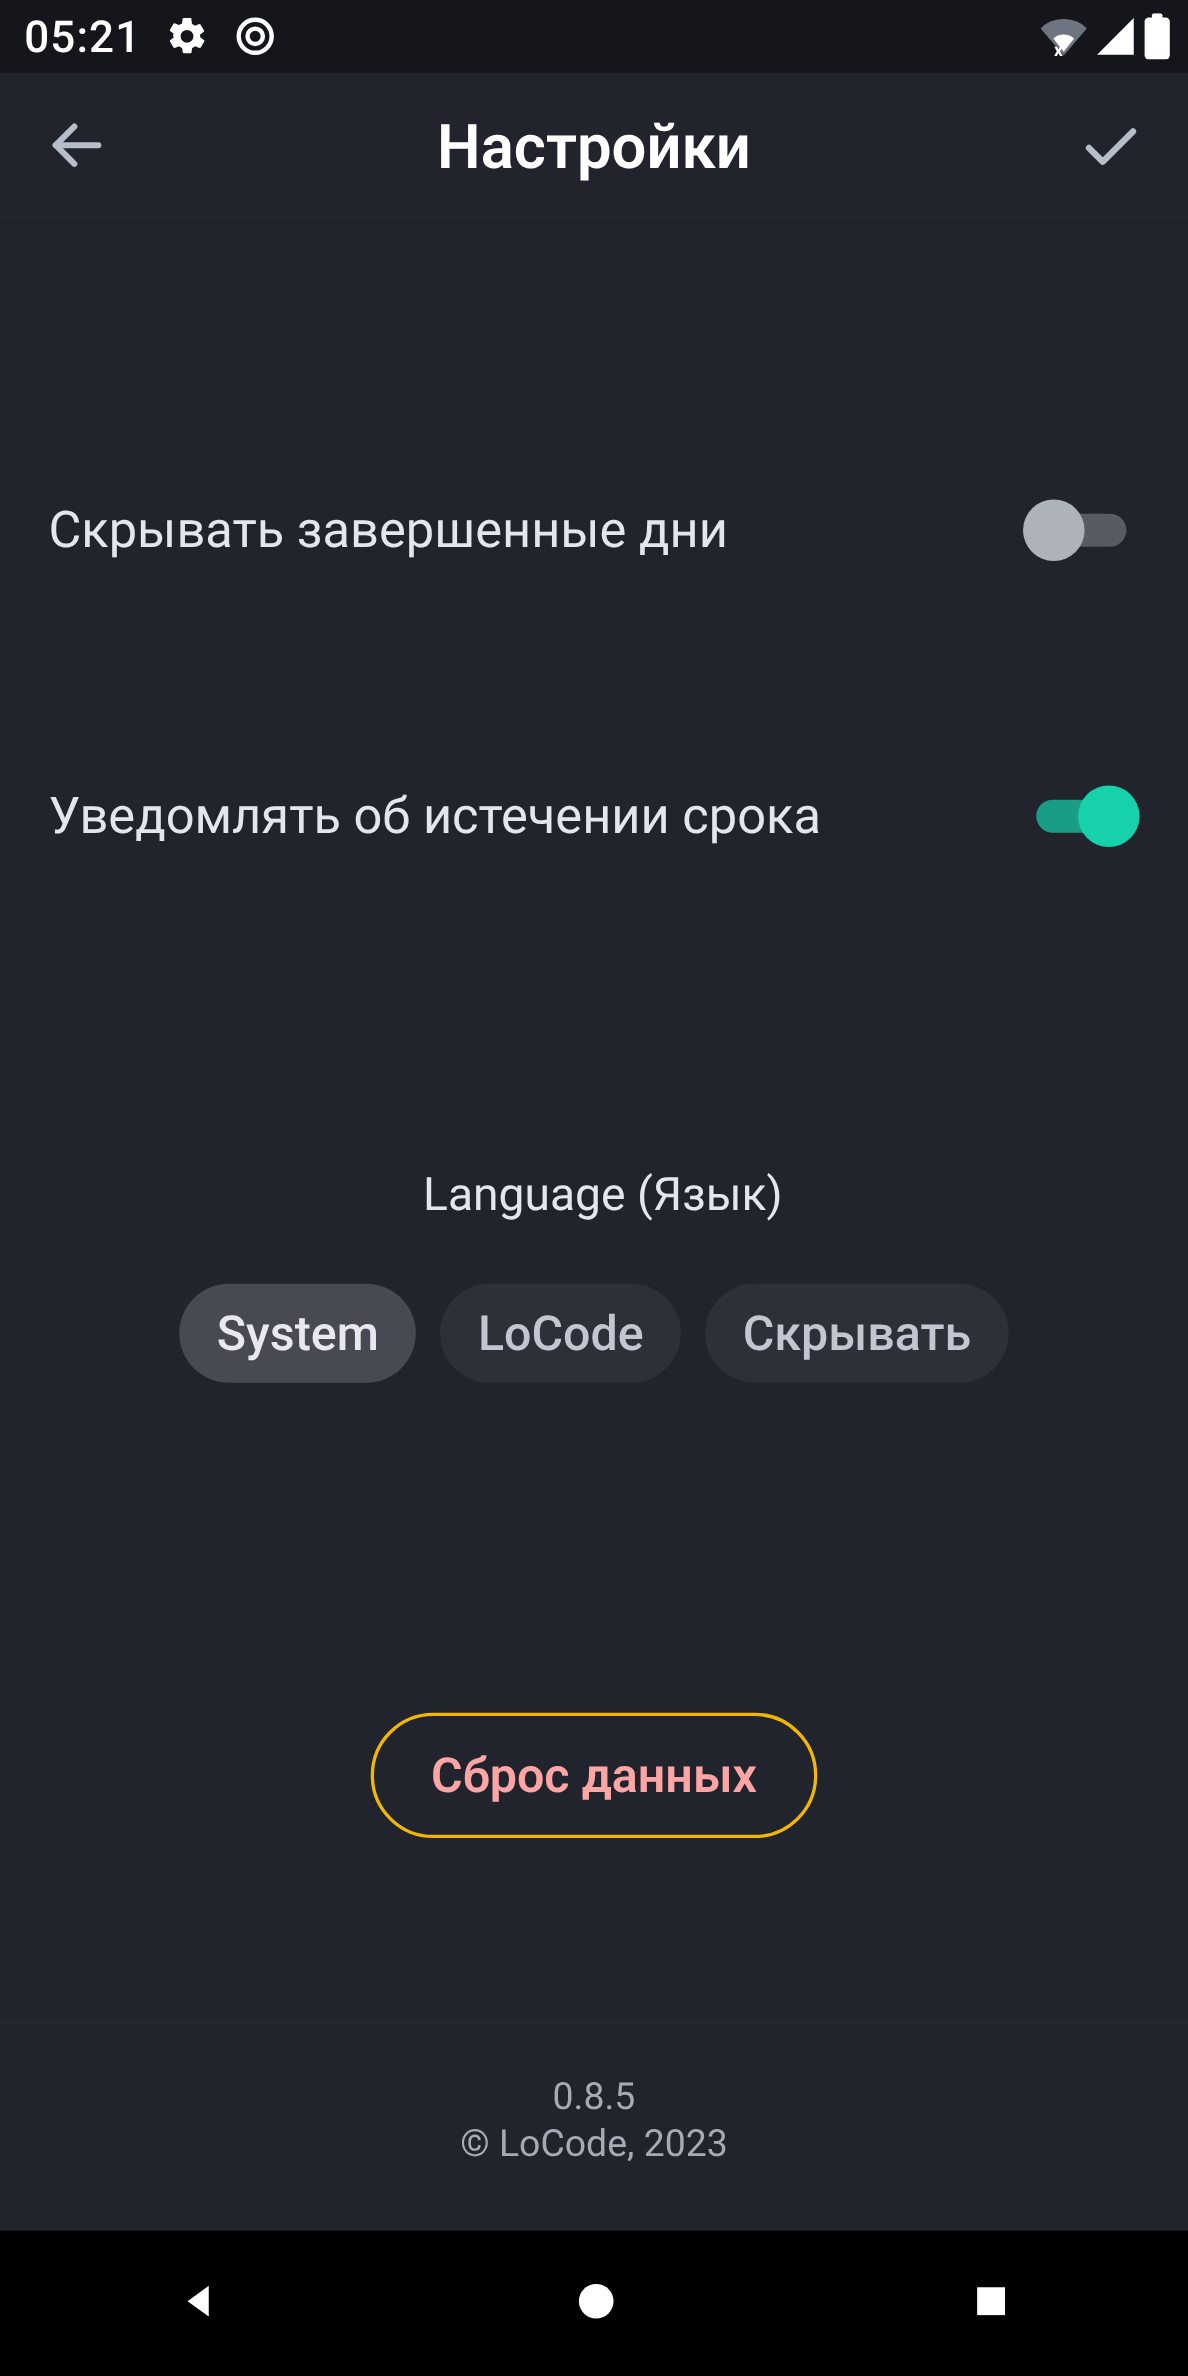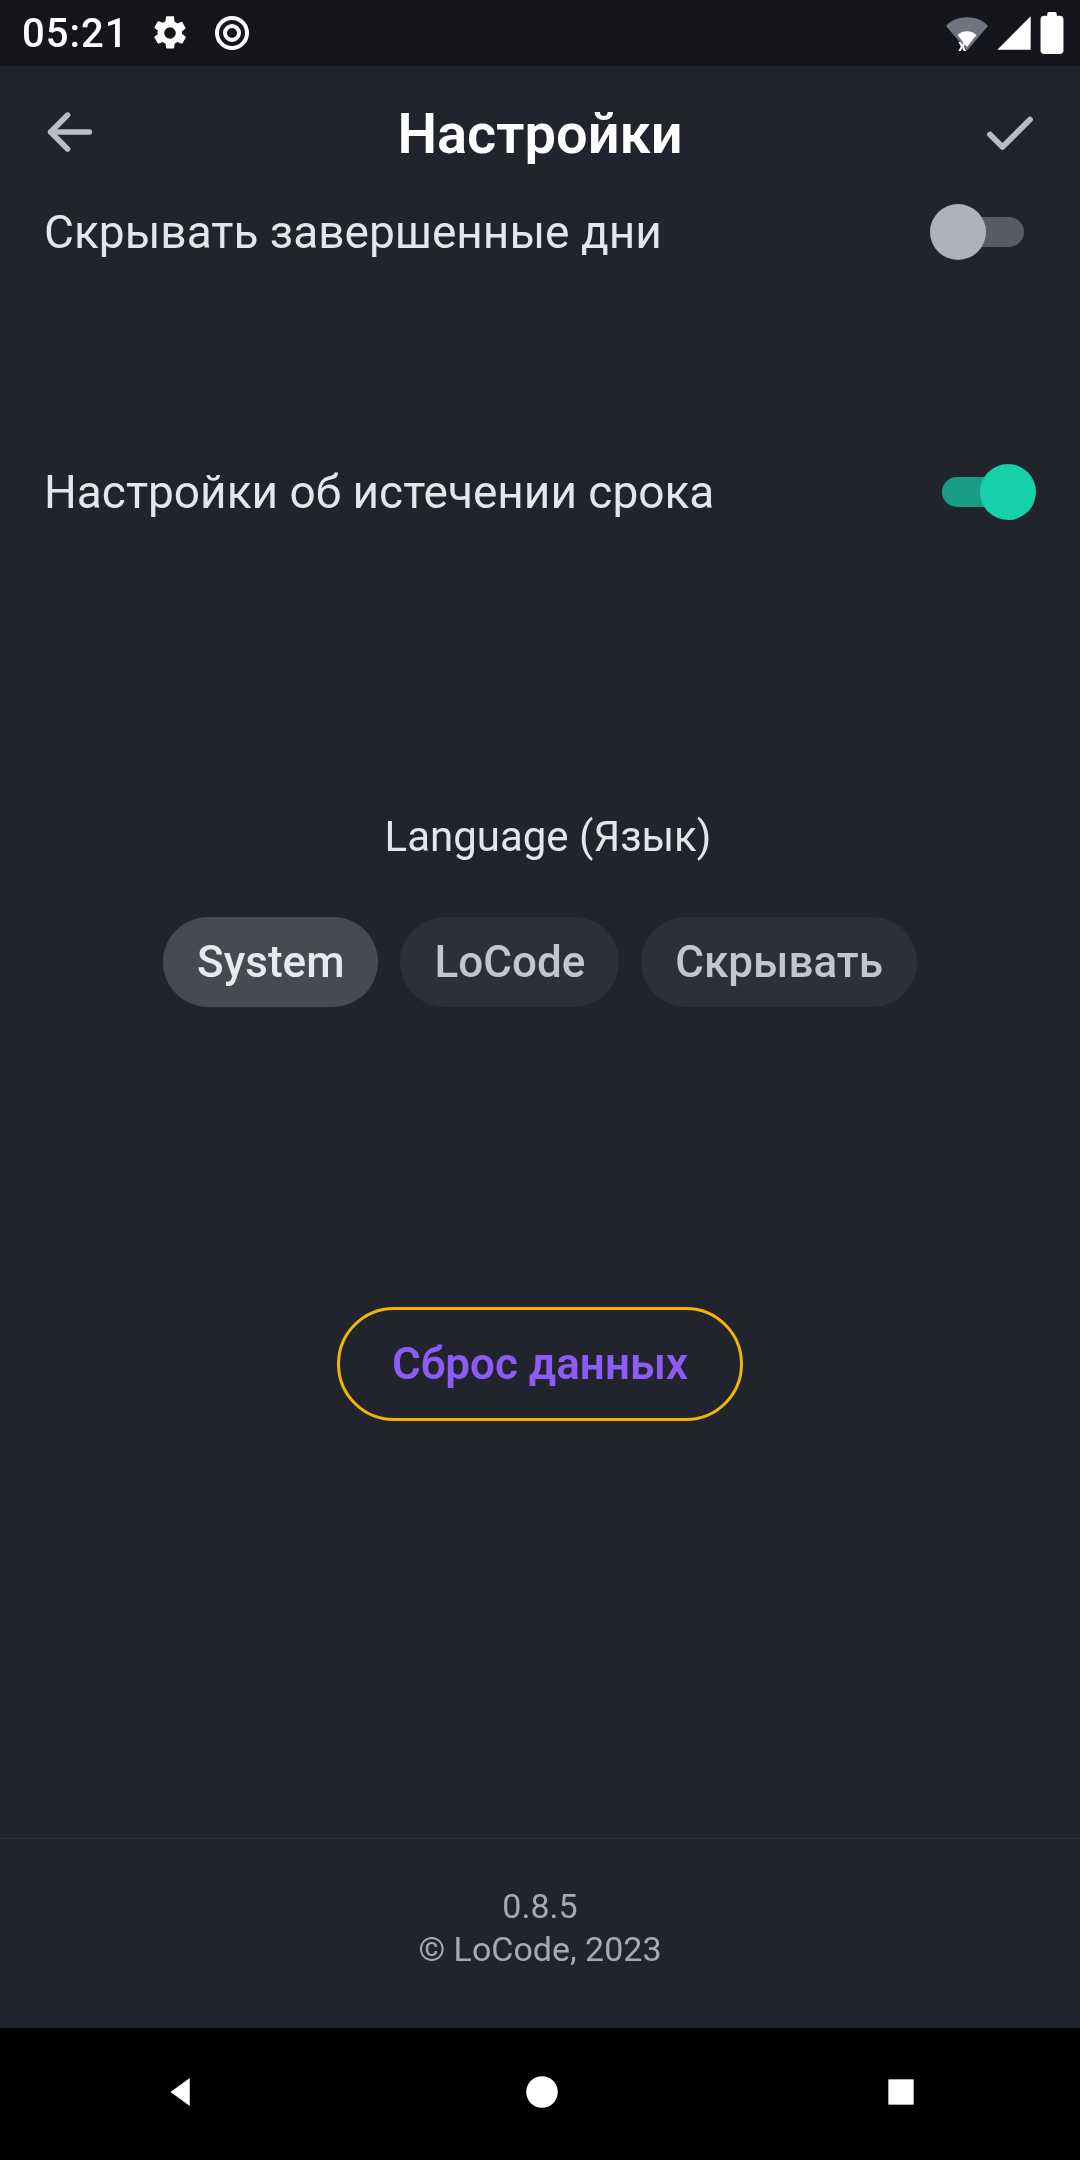--- a/index.html
+++ b/index.html
@@ -61,21 +61,21 @@
       display: flex;
       flex-direction: column;
     }
 
     .setting-row {
       display: flex;
       align-items: center;
       justify-content: space-between;
       padding: 0 44px;
     }
-    .setting-row.first { }
+    .setting-row.first { margin-top: 250px; }
     .setting-row.second { margin-top: 200px; }
     .setting-label {
       font-size: 46px;
       font-weight: 400;
       color: #e3e6ee;
     }
 
     
     .switch {
       width: 106px; height: 60px; position: relative;
@@ -107,21 +107,21 @@
       text-align: center;
     }
     .chip.selected { background: #474a53; color: #e7e9ef; }
 
     
     .reset-wrap { margin-top: 300px; display: flex; justify-content: center; }
     .reset-btn {
       height: 114px; padding: 0 52px;
       border: 3px solid #f2b705;
       border-radius: 60px;
-      color: #8b5cf6;
+      color: #fca5a5;
       font-size: 44px; font-weight: 600;
       display: flex; align-items: center; justify-content: center;
       background: transparent;
     }
 
     
     .footer {
       margin-top: auto;
       text-align: center;
       color: #a5aab5;
@@ -204,21 +204,21 @@
 
   <div class="setting-row first">
     <div class="setting-label">Скрывать завершенные дни</div>
     <div class="switch off">
       <div class="switch-track"></div>
         <div class="switch-thumb"></div>
     </div>
   </div>
 
   <div class="setting-row second">
-    <div class="setting-label">Настройки об истечении срока</div>
+    <div class="setting-label">Уведомлять об истечении срока</div>
     <div class="switch on">
       <div class="switch-track"></div>
         <div class="switch-thumb"></div>
     </div>
   </div>
 
   <div class="lang-section">
     <div class="lang-title">Language (Язык)</div>
     <div class="chip-row">
       <div class="chip selected">System</div>

